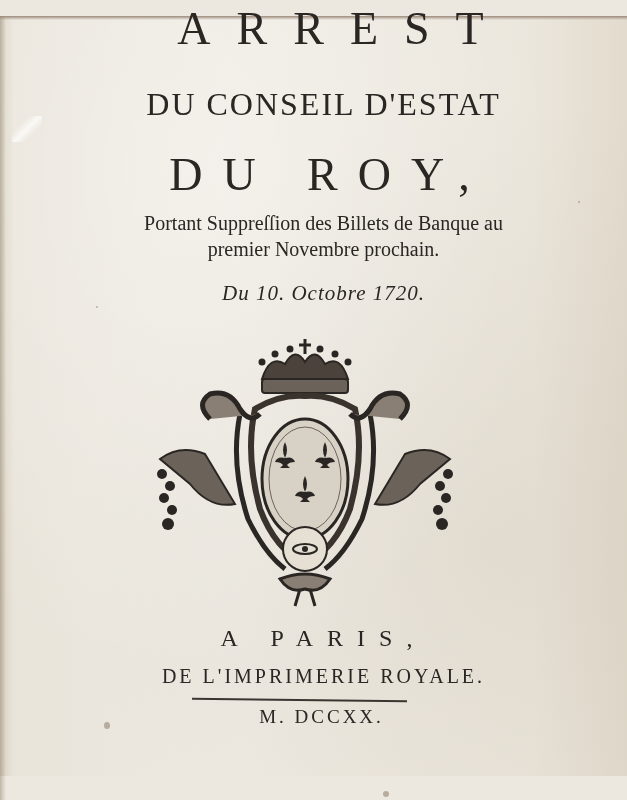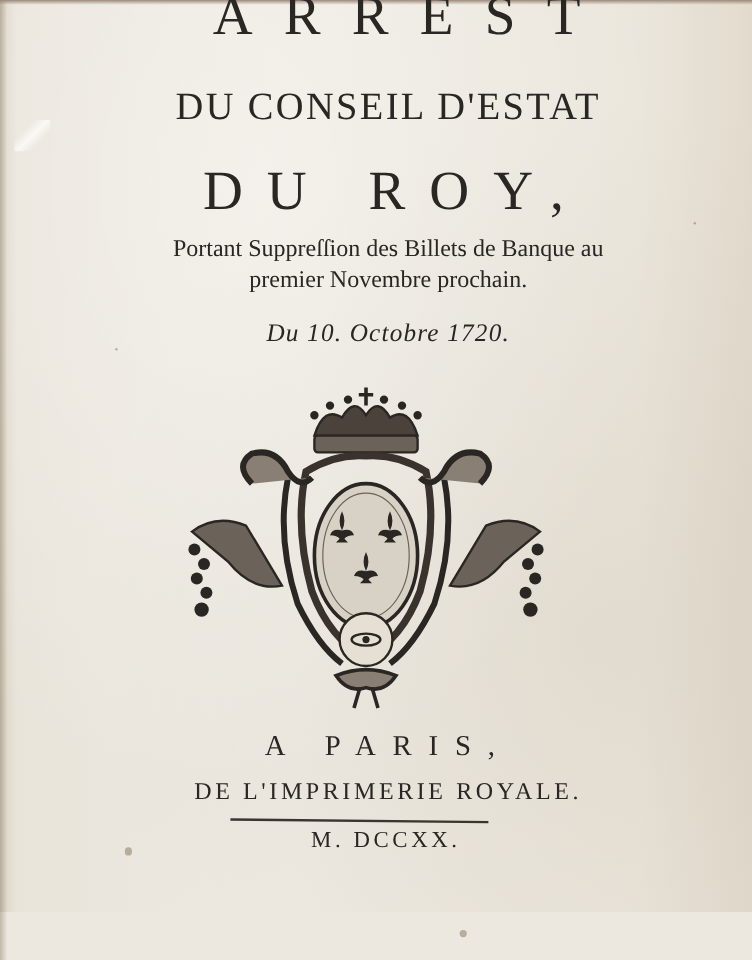--- a/index.html
+++ b/index.html
@@ -10,21 +10,21 @@
       width: 627px;
       height: 800px;
       overflow: hidden;
       position: relative;
       background: #ece8df;
       font-family: "Liberation Serif", "DejaVu Serif", serif;
       color: #2a2623;
     }
     .page {
       position: absolute;
-      left: 0; top: 0;
+      left: 0; top: 16px;
       width: 627px; height: 760px;
       background:
         radial-gradient(ellipse at 30% 20%, rgba(255,255,255,0.35), rgba(255,255,255,0) 60%),
         radial-gradient(ellipse at 80% 70%, rgba(180,170,150,0.18), rgba(0,0,0,0) 60%),
         linear-gradient(90deg, #d9d1c2 0px, #e9e4da 14px, #eeeae2 40%, #ebe6dc 85%, #e2dbcd 100%);
     }
     .top-edge {
       position: absolute;
       left: 0; top: 0;
       width: 627px; height: 4px;

